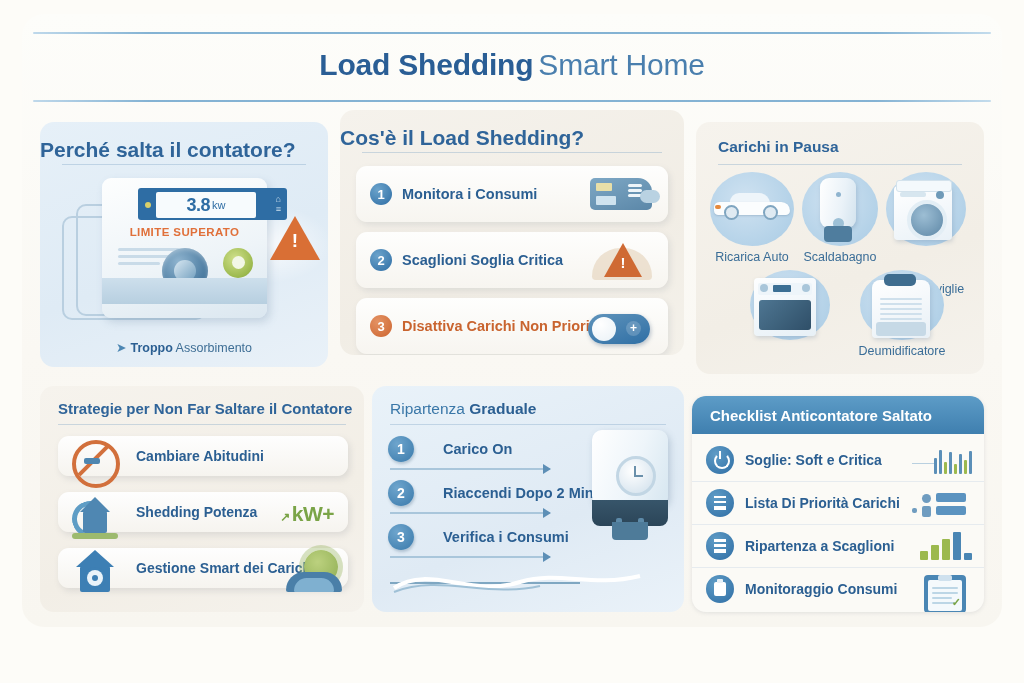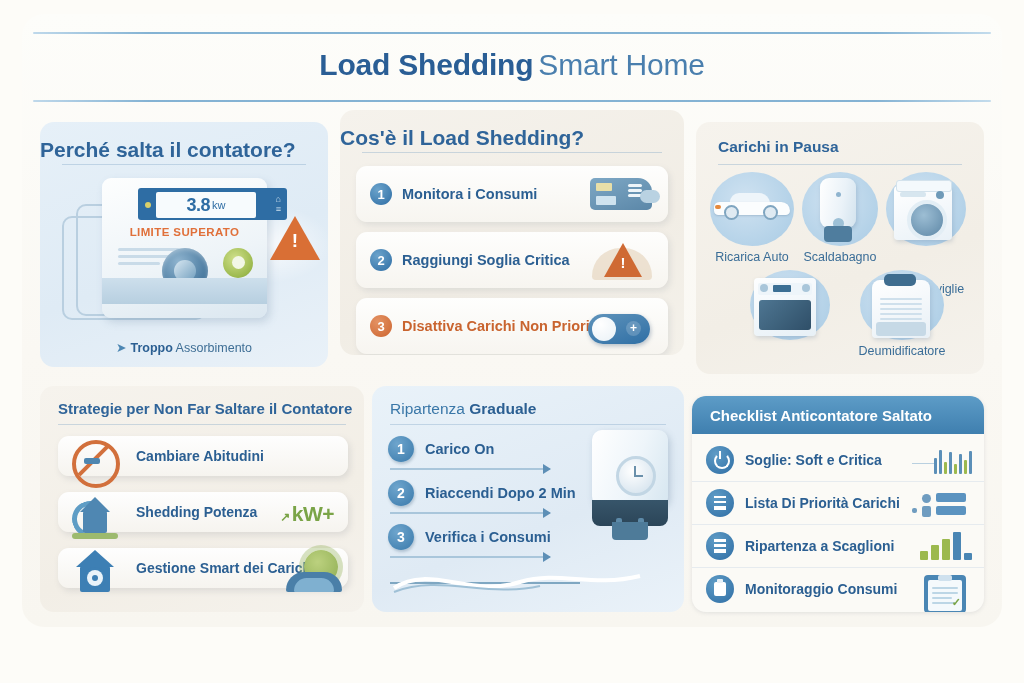--- a/index.html
+++ b/index.html
@@ -267,21 +267,21 @@
   #p5 .panel-title{top:14px;left:18px;text-align:left;font-size:15.5px;font-weight:normal;color:#3a77a8;}
   #p5 .panel-title b{font-weight:bold;color:#2b5f92;}
   #p5 .ptitle-rule{left:18px;width:276px;top:38px;}
   .rstep{position:absolute;left:16px;display:flex;align-items:center;}
   .rstep.q1{top:50px;}
   .rstep.q2{top:94px;}
   .rstep.q3{top:138px;}
   .rbadge{width:26px;height:26px;border-radius:50%;flex:none;display:flex;align-items:center;justify-content:center;
     color:#fff;font-size:14px;font-weight:bold;background:radial-gradient(circle at 35% 30%,#6ea5cd,#3a7aab);
     box-shadow:1px 2px 3px rgba(60,95,125,.3);}
-  .rlabel{margin-left:11px;font-size:14.5px;font-weight:bold;color:#2b5f92;white-space:nowrap;}
+  .rlabel{margin-left:29px;font-size:14.5px;font-weight:bold;color:#2b5f92;white-space:nowrap;}
   .rline{position:absolute;left:18px;height:2px;background:#a9c6db;}
   .rline:after{content:"";position:absolute;right:-1px;top:-4px;border-left:8px solid #5d8fb6;
     border-top:5px solid transparent;border-bottom:5px solid transparent;}
   .rline.l1{top:82px;width:160px;}
   .rline.l2{top:126px;width:160px;}
   .rline.l3{top:170px;width:160px;}
   .boiler{position:absolute;right:6px;top:44px;width:92px;height:120px;}
   .boiler .tank{position:absolute;left:6px;top:0;width:76px;height:76px;border-radius:10px;
     background:linear-gradient(110deg,#ffffff,#eef5fa 55%,#d6e6f0);box-shadow:2px 3px 7px rgba(90,120,150,.3);}
   .boiler .bottom{position:absolute;left:6px;top:70px;width:76px;height:26px;border-radius:0 0 8px 8px;
@@ -388,21 +388,21 @@
             <b></b>
             <i></i>
             <u></u>
             <s></s>
           </div>
       </div>
     </div>
 
     <div class="step-row r2">
       <div class="badge">2</div>
-      <div class="step-label">Raggiungi Soglia Critica</div>
+      <div class="step-label">Scaglioni Soglia Critica</div>
       <div class="step-art">
         <div class="mini-warn-bg"></div>
           <div class="mini-warn"></div>
       </div>
     </div>
 
     <div class="step-row r3">
       <div class="badge orange">3</div>
       <div class="step-label orange">Disattiva Carichi Non Prioritari</div>
       <div class="step-art">

